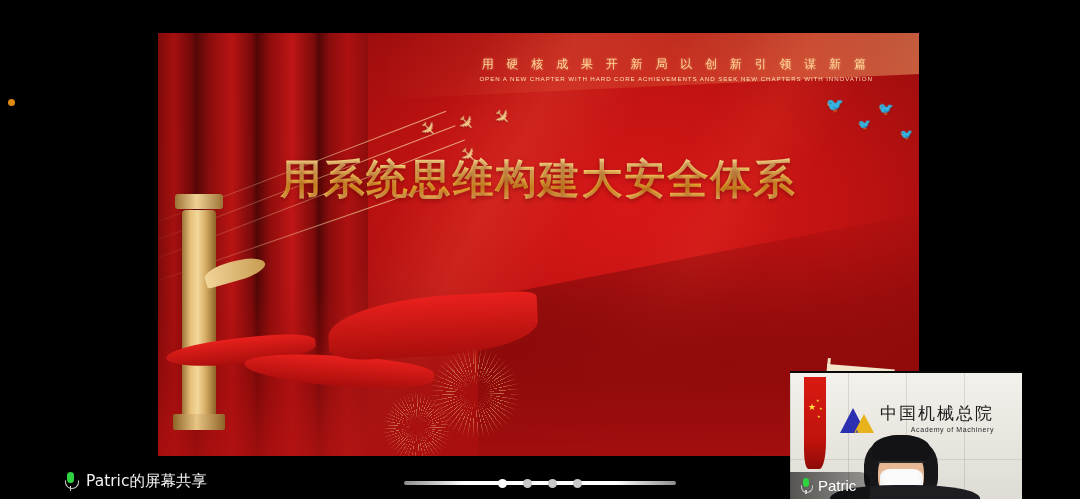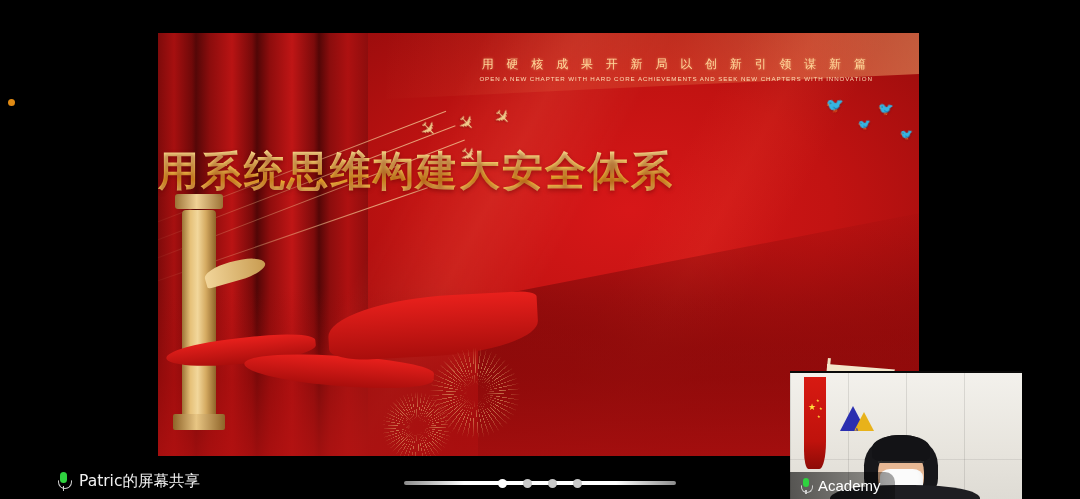--- a/index.html
+++ b/index.html
@@ -97,21 +97,22 @@
     letter-spacing: .9px;
     color: #ffe2b8;
     white-space: nowrap;
     font-family: "Liberation Sans", sans-serif;
     opacity: .95;
   }
 
   
   .title-block {
     position: absolute;
-    left: 0; right: 0; top: 112px;
+    left: 0; right: 0; top: 120px;
+    text-align: center;
   }
   .title-line {
     font-family: "DejaVu Sans", sans-serif;
     font-weight: bold;
     font-size: 41px;
     line-height: 1.30;
     letter-spacing: 2px;
     background: linear-gradient(180deg, #ffe9a4 0%, #ffd460 42%, #f5b12a 66%, #ffe49a 100%);
     -webkit-background-clip: text;
     background-clip: text;
@@ -341,21 +342,21 @@
     width: 1.8px; height: 5px; background: #cfcfcf;
   }
   .mic.small { width: 11px; height: 16px; }
   .mic.small .cap { left: 2.5px; width: 6px; height: 9px; }
   .mic.small .arc { left: 0.5px; top: 7px; width: 10px; height: 6px; }
   .mic.small .stem { left: 4.8px; top: 12px; height: 4px; }
 
   
   .share-status {
     position: absolute;
-    left: 57px; top: 471px;
+    left: 64px; top: 471px;
     display: flex; align-items: center; gap: 9px;
   }
   .share-status .txt {
     color: #f2f2f2;
     font-size: 15.5px;
     font-family: "DejaVu Sans", sans-serif;
   }
 
   
   .pager {
@@ -460,32 +461,36 @@
       <span class="pip-flag-star s3">★</span>
       <span class="pip-flag-star s4">★</span>
     </div>
 
     <div class="pip-logo">
       <span class="pip-mark">
         <span class="tri-blue"></span>
         <span class="tri-gold"></span>
         <span class="mark-word">CHINA</span>
       </span>
+      <span>
+        <span class="pip-brand-cn">中国机械总院</span>
+        <span class="pip-brand-en" style="display:block">Academy of Machinery</span>
+      </span>
     </div>
 
     <div class="pip-person-head"></div>
     <div class="pip-person-face"></div>
     <div class="pip-person-hair"></div>
     <div class="pip-glasses"></div>
     <div class="pip-mask"></div>
     <div class="pip-shoulders"></div>
 
     <div class="pip-label">
       <span class="mic small">
         <span class="cap"></span>
           <span class="arc"></span>
           <span class="stem"></span>
       </span>
-      <span class="name">Academy</span>
+      <span class="name">Patric</span>
     </div>
   </div>
 
 </div>
 
 </body></html>

